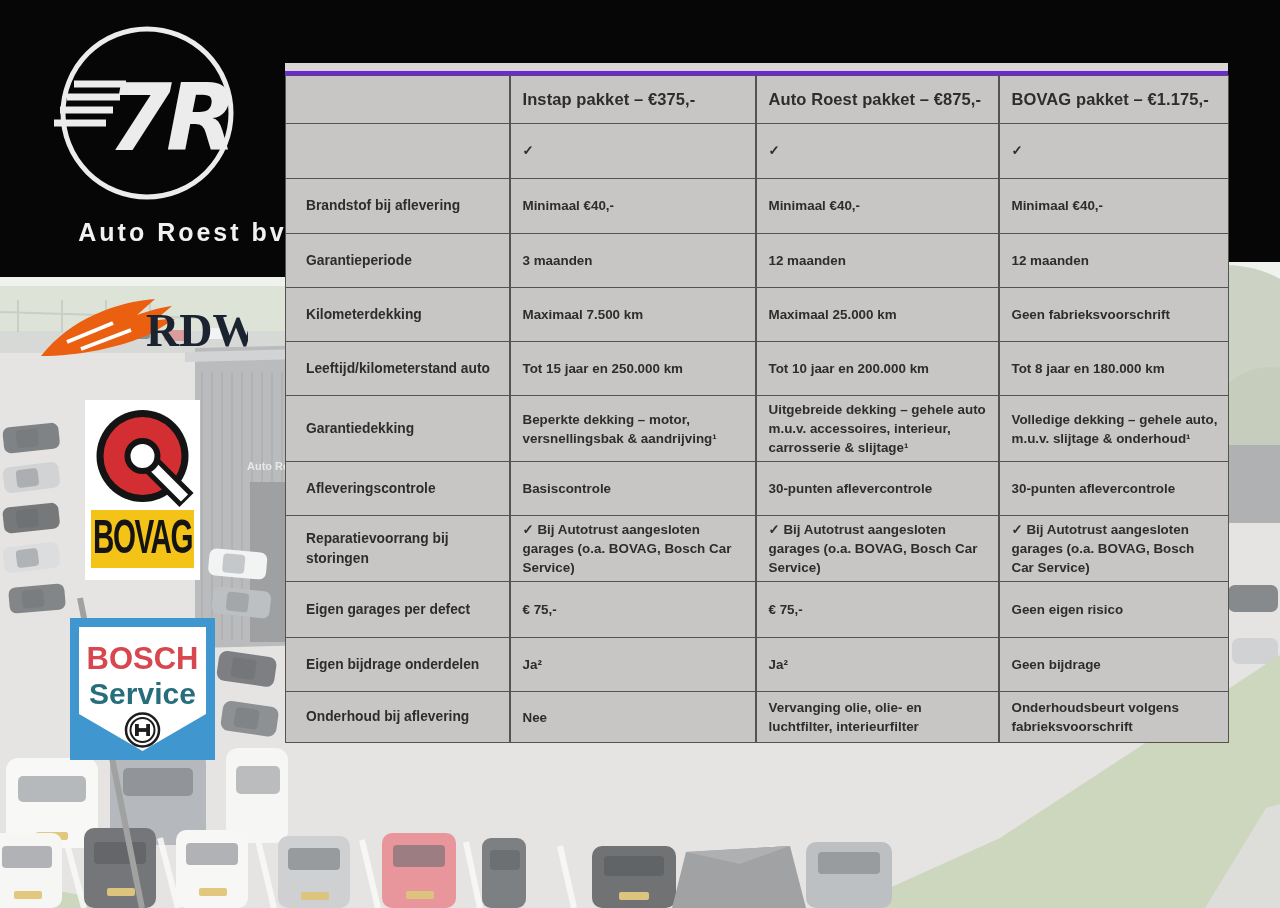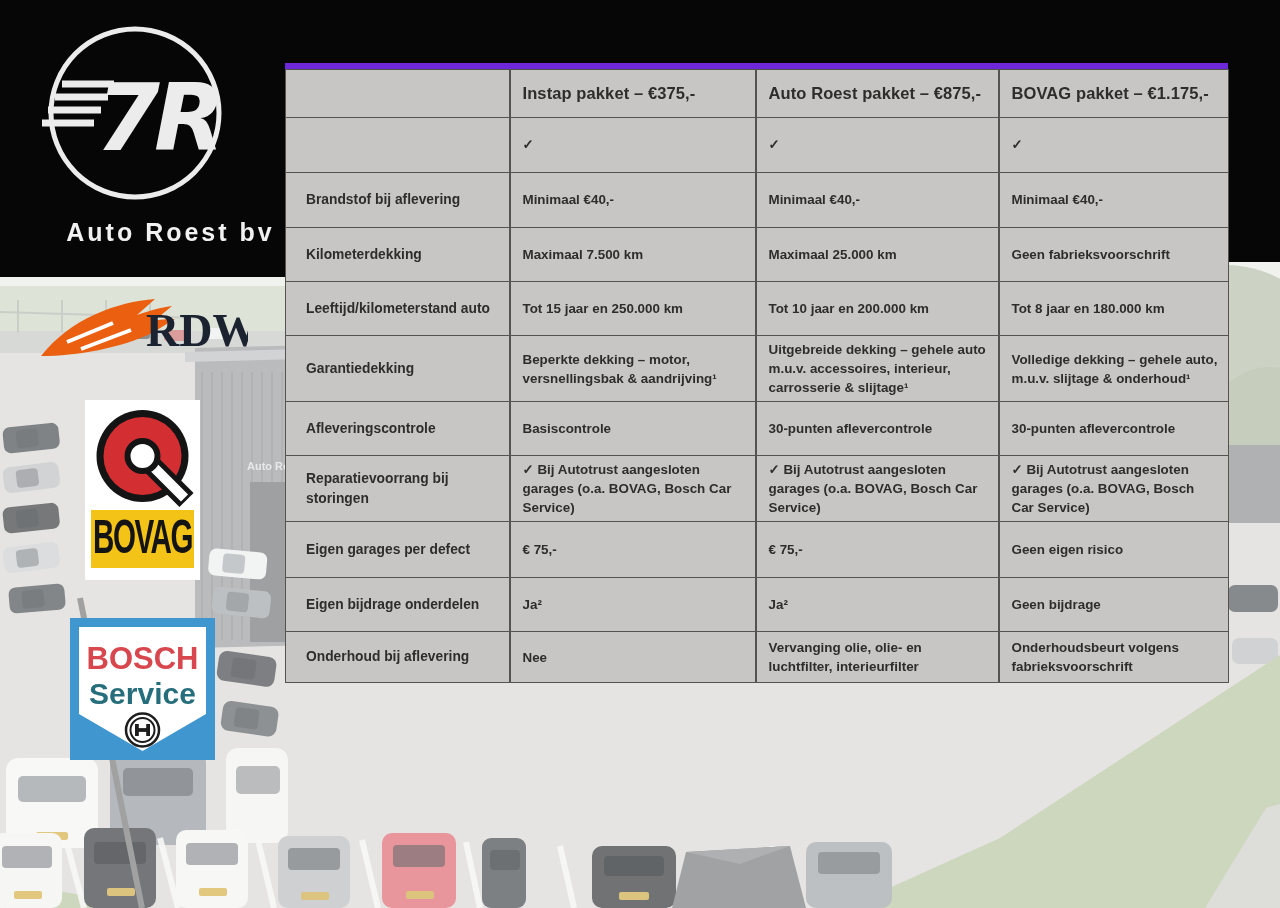--- a/index.html
+++ b/index.html
@@ -5,32 +5,32 @@
   html,body{margin:0;padding:0;}
   body{
     width:1280px;height:908px;position:relative;overflow:hidden;
     background:#d8d7d3;font-family:"Liberation Sans",sans-serif;
   }
   .photo{position:absolute;left:0;top:0;z-index:0;}
   .black-band{position:absolute;left:0;top:0;width:1280px;height:63px;background:#060606;z-index:1;}
   .black-left{position:absolute;left:0;top:0;width:285px;height:277px;background:#060606;z-index:1;}
   .black-right{position:absolute;left:1228px;top:0;width:52px;height:262px;background:#060606;z-index:1;}
 
-  .logo-ar{position:absolute;left:0;top:0;width:338px;height:277px;z-index:3;text-decoration:underline;}
+  .logo-ar{position:absolute;left:12px;top:0;width:338px;height:277px;z-index:3;text-decoration:underline;}
   .logo-ar .wordmark{
     position:absolute;left:0;top:218px;width:285px;text-align:center;
     color:#f1f1f1;font-size:25px;font-weight:bold;letter-spacing:3px;margin-left:28px;
   }
   .logo-rdw{position:absolute;left:33px;top:290px;z-index:3;}
   .logo-bovag{position:absolute;left:85px;top:400px;z-index:3;}
   .logo-bosch{position:absolute;left:70px;top:618px;z-index:3;}
 
   .table-wrap{
-    position:absolute;left:285px;top:63px;width:943px;z-index:2;
-    border-top:6px solid #6d28d9;
+    position:absolute;left:285px;top:71px;width:943px;z-index:2;
+    border-top:4px solid #6d28d9;
   }
   table{
     border-collapse:collapse;table-layout:fixed;width:943px;
     background:#c7c6c4;color:#2e2d2b;
   }
   th,td{
     border:1px solid #55534f;border-left-width:2px;
     vertical-align:middle;text-align:left;
     padding:4px 10px 4px 12px;font-weight:bold;
   }
@@ -284,20 +284,26 @@
           <td>✓</td>
           <td>✓</td>
         </tr>
         <tr style="height:55px">
           <td class="lbl">Brandstof bij aflevering</td>
           <td>Minimaal €40,-</td>
           <td>Minimaal €40,-</td>
           <td>Minimaal €40,-</td>
         </tr>
         <tr style="height:54px">
+          <td class="lbl">Garantieperiode</td>
+          <td>3 maanden</td>
+          <td>12 maanden</td>
+          <td>12 maanden</td>
+        </tr>
+        <tr style="height:54px">
           <td class="lbl">Kilometerdekking</td>
           <td>Maximaal 7.500 km</td>
           <td>Maximaal 25.000 km</td>
           <td>Geen fabrieksvoorschrift</td>
         </tr>
         <tr style="height:54px">
           <td class="lbl">Leeftijd/kilometerstand auto</td>
           <td>Tot 15 jaar en 250.000 km</td>
           <td>Tot 10 jaar en 200.000 km</td>
           <td>Tot 8 jaar en 180.000 km</td>

